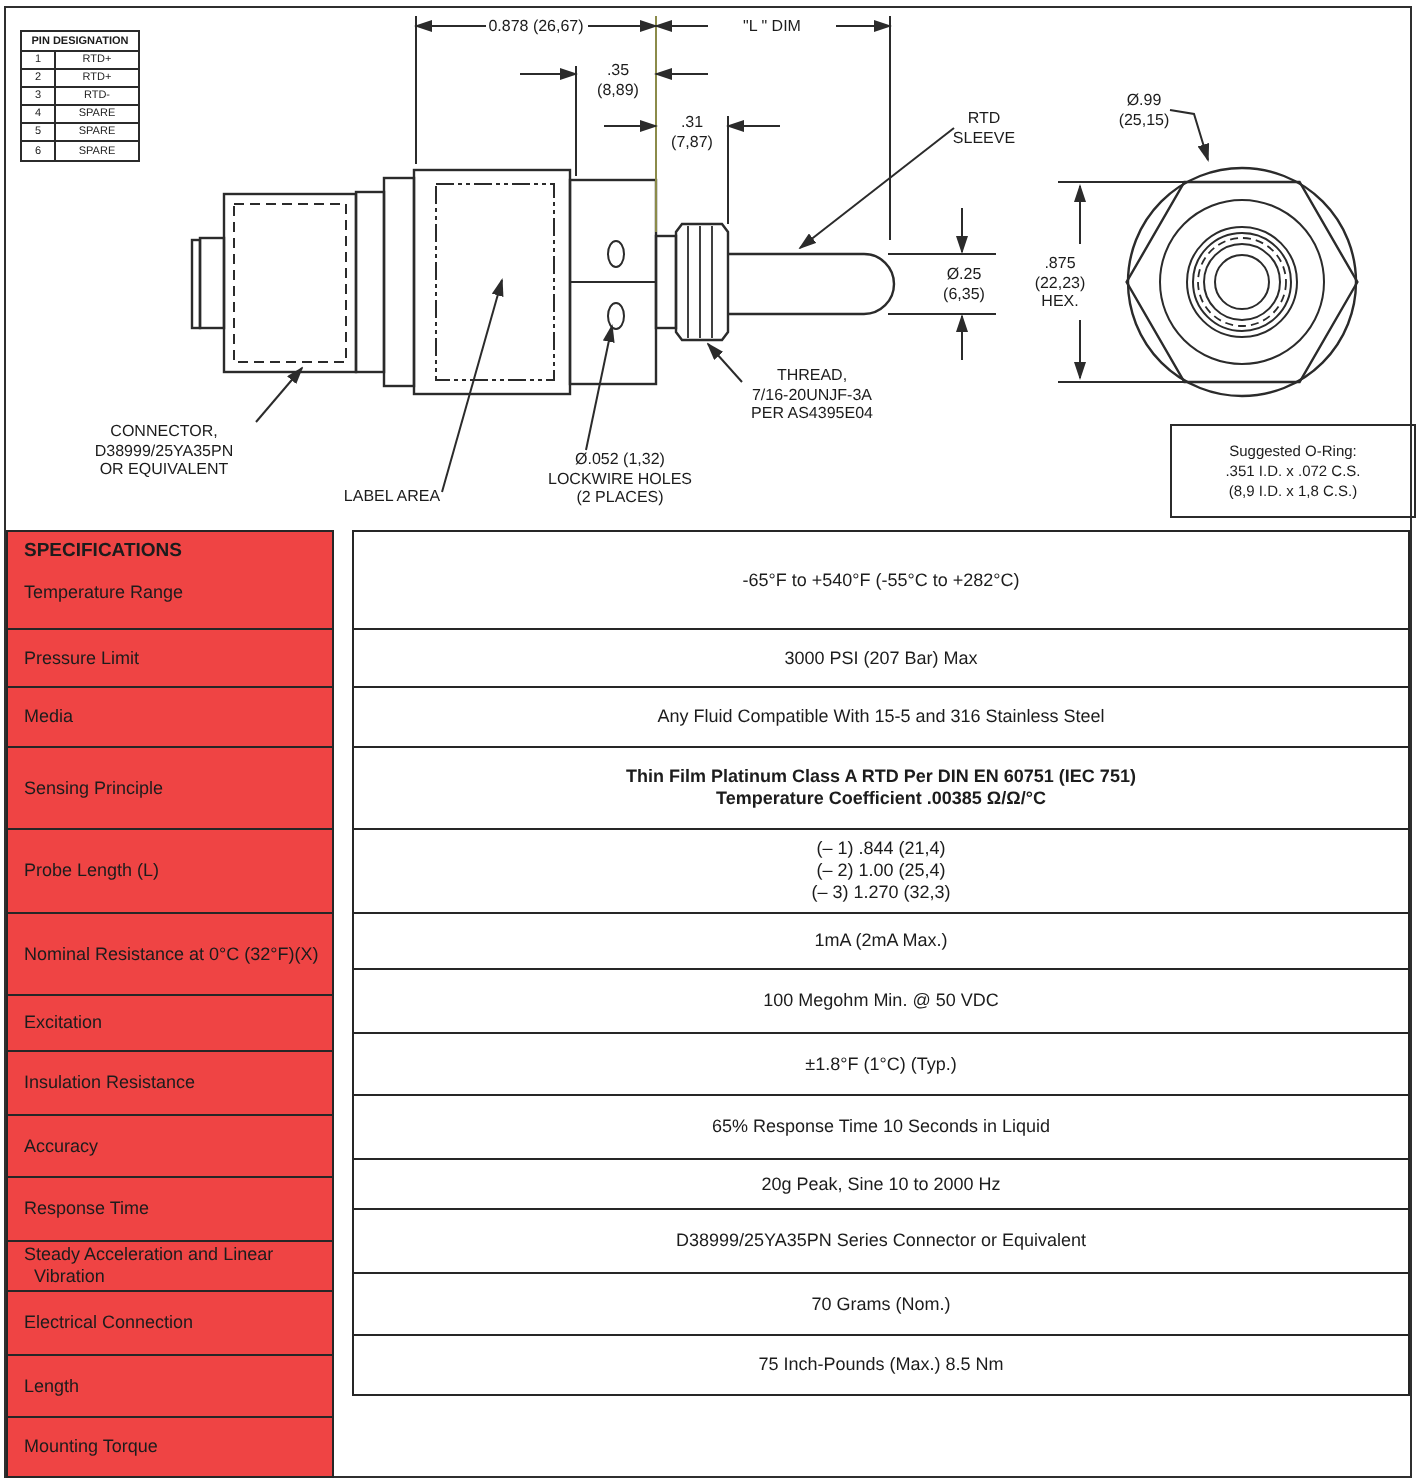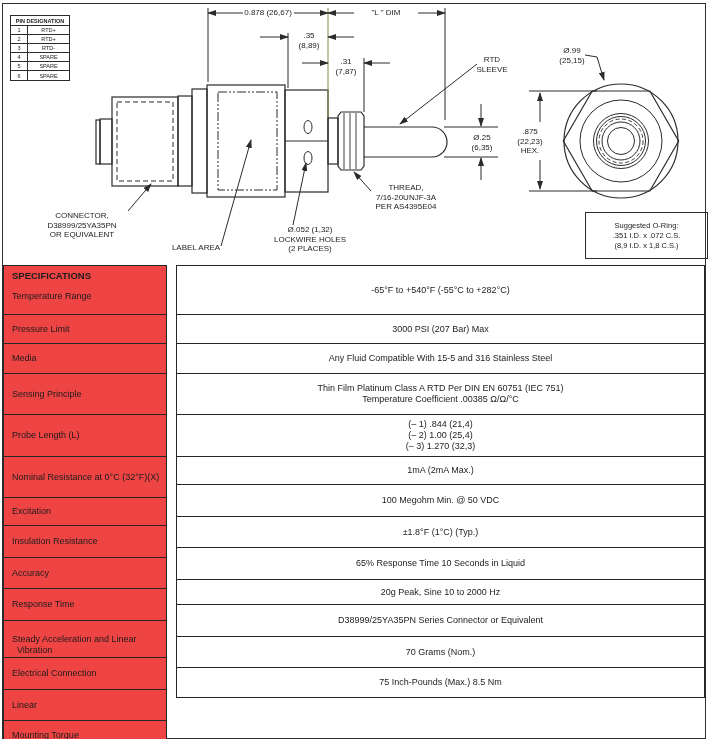--- a/index.html
+++ b/index.html
@@ -197,46 +197,46 @@
       </div>
     <div class="srow" style="height:32px;">
         <div class="lab">Insulation Resistance</div>
       </div>
     <div class="srow" style="height:31px;">
         <div class="lab">Accuracy</div>
       </div>
     <div class="srow" style="height:32px;">
         <div class="lab">Response Time</div>
       </div>
-    <div class="srow" style="height:25px;margin-top:12px;">
+    <div class="srow" style="height:25px;">
         <div class="lab">Steady Acceleration and Linear
 &nbsp;&nbsp;Vibration</div>
       </div>
     <div class="srow" style="height:32px;">
         <div class="lab">Electrical Connection</div>
       </div>
     <div class="srow" style="height:31px;">
-        <div class="lab">Linear</div>
+        <div class="lab">Length</div>
       </div>
     <div class="srow" style="height:29px;">
         <div class="lab">Mounting Torque</div>
       </div>
   </div>
 
   <div class="spec-right">
     <div class="srow" style="height:49px;">
         <div class="val">-65°F to +540°F (-55°C to +282°C)</div>
       </div>
     <div class="srow" style="height:29px;">
         <div class="val">3000 PSI (207 Bar) Max</div>
       </div>
     <div class="srow" style="height:30px;">
         <div class="val">Any Fluid Compatible With 15-5 and 316 Stainless Steel</div>
       </div>
-    <div class="srow" style="height:41px;">
+    <div class="srow" style="height:41px;font-weight:bold;">
         <div class="val">Thin Film Platinum Class A RTD Per DIN EN 60751 (IEC 751)
 Temperature Coefficient .00385 Ω/Ω/°C</div>
       </div>
     <div class="srow" style="height:42px;">
         <div class="val">(– 1) .844 (21,4)
 (– 2) 1.00 (25,4)
 (– 3) 1.270 (32,3)</div>
       </div>
     <div class="srow" style="height:28px;">
         <div class="val">1mA (2mA Max.)</div>

